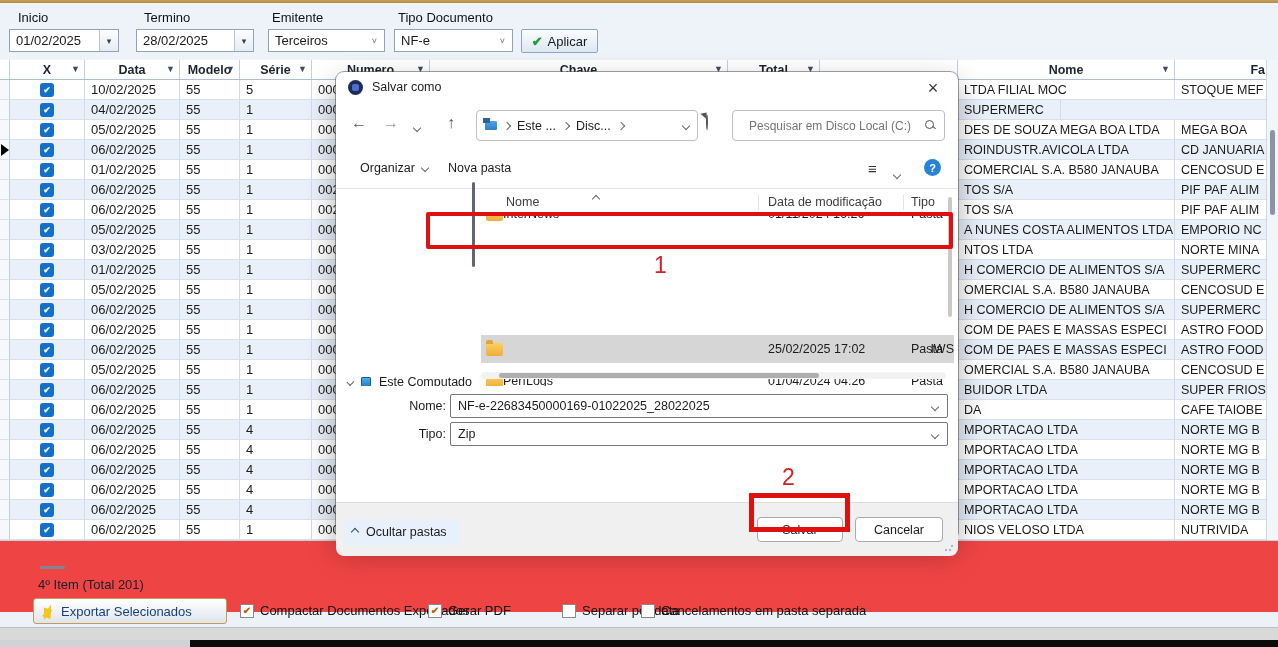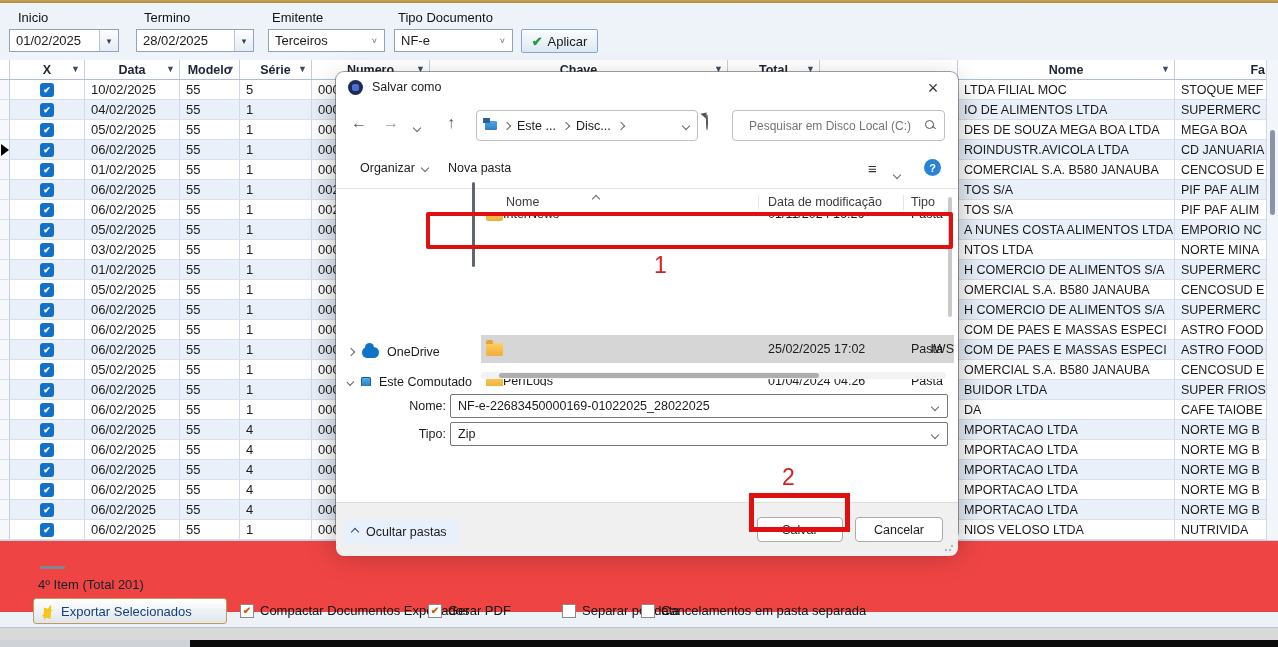--- a/index.html
+++ b/index.html
@@ -260,21 +260,20 @@
           <div class="c w-x">
             <span class="cbx">✔</span>
           </div>
           <div class="c w-d cell-pad">04/02/2025</div>
           <div class="c w-m cell-pad">55</div>
           <div class="c w-s cell-pad">1</div>
           <div class="c w-n cell-pad">000</div>
           <div class="c w-ch cell-pad"></div>
           <div class="c w-t cell-pad"></div>
           <div class="c w-sp"></div>
-          <div class="c w-no cell-pad">IO DE ALIMENTOS LTDA</div>
           <div class="c w-f cell-pad">SUPERMERC</div>
         </div>
         <div class="r">
           <div class="c w-g"></div>
           <div class="c w-x">
             <span class="cbx">✔</span>
           </div>
           <div class="c w-d cell-pad">05/02/2025</div>
           <div class="c w-m cell-pad">55</div>
           <div class="c w-s cell-pad">1</div>
@@ -659,25 +658,20 @@
           <span class="chev down"></span>
       </span>
       <span class="cmd-new">Nova pasta</span>
       <span class="cmd-view">≡</span>
       <span class="cmd-view-dd"><span class="chev down"></span></span>
       <span class="helpico">?</span>
     </div>
     <div class="dlg-sep"></div>
 
     <div class="sidebar" id="dlg-sidebar">
-        <div class="sb-item" style="top: 150px;">
-          <span class="chev right"></span>
-          <span class="cloudico"></span>
-          <span>OneDrive</span>
-        </div>
         <div class="sb-item" style="top: 180px; text-align: right;">
           <span class="chev down"></span>
           <span class="monico"></span>
           <span>Este Computado</span>
         </div>
       </div>
     <div class="sb-scroll"></div>
 
     <div class="flist">
       <div class="flhead">

